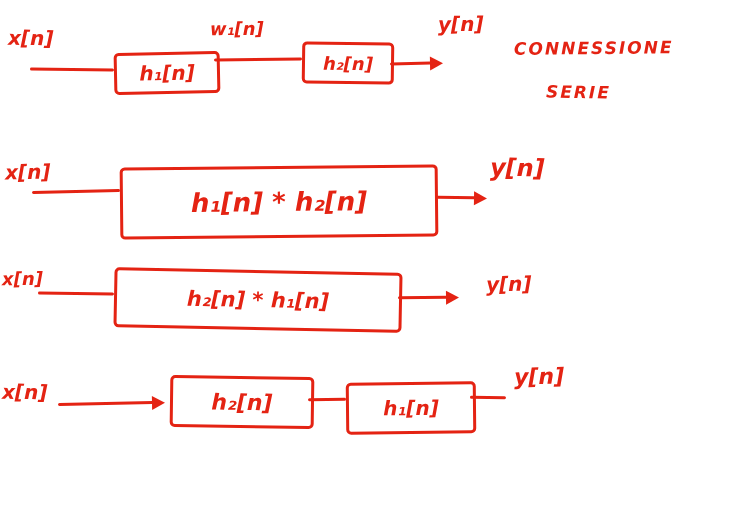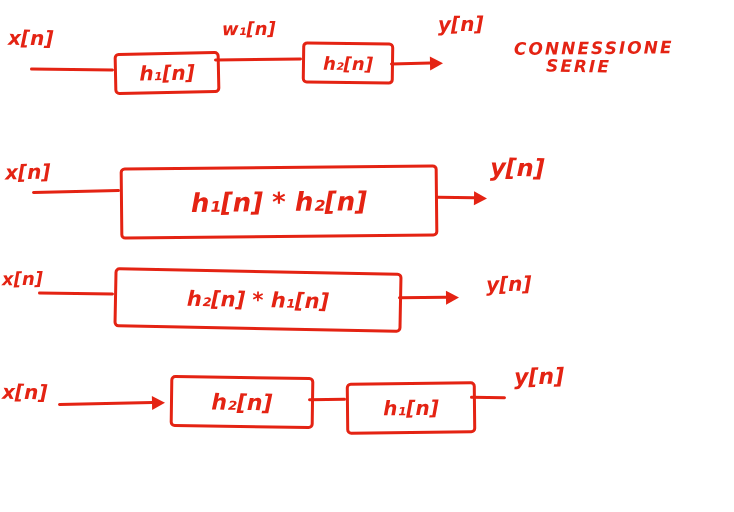--- a/index.html
+++ b/index.html
@@ -56,28 +56,28 @@
   .t4 { transform:rotate(1.1deg); }
 </style>
 </head>
 <body>
 
 <div>
 
   <span class="hw t2" style="left:8px; top:28px; font-size:20px;">x[n]</span>
   <div class="line t2" style="left:30px; top:68px; width:84px;"></div>
   <div class="box t1" style="left:114px; top:52px; width:100px; height:36px; font-size:20px;">h₁[n]</div>
-  <span class="hw t3" style="left:222px; top:20px; font-size:18px;">w₁[n]</span>
+  <span class="hw t3" style="left:210px; top:20px; font-size:18px;">w₁[n]</span>
   <div class="line t3" style="left:214px; top:58px; width:88px;"></div>
   <div class="box t2" style="left:302px; top:42px; width:86px; height:36px; font-size:18px;">h₂[n]</div>
   <div class="line arrow t1" style="left:390px; top:62px; width:42px;"></div>
   <span class="hw t3" style="left:438px; top:14px; font-size:20px;">y[n]</span>
 
   <span class="heading t3" style="left:514px; top:38px; font-size:17px;">CONNESSIONE</span>
-  <span class="heading t2" style="left:546px; top:56px; font-size:17px;">SERIE</span>
+  <span class="heading t2" style="left:546px; top:82px; font-size:17px;">SERIE</span>
 
   <span class="hw t1" style="left:5px; top:162px; font-size:20px;">x[n]</span>
   <div class="line t1" style="left:32px; top:190px; width:88px;"></div>
   <div class="box t3" style="left:120px; top:166px; width:312px; height:66px; font-size:26px;">h₁[n] * h₂[n]</div>
   <div class="line arrow t2" style="left:436px; top:196px; width:40px;"></div>
   <span class="hw t2" style="left:490px; top:156px; font-size:24px;">y[n]</span>
 
   <span class="hw t3" style="left:2px; top:270px; font-size:18px;">x[n]</span>
   <div class="line t2" style="left:38px; top:292px; width:76px;"></div>
   <div class="box t4" style="left:114px; top:270px; width:282px; height:54px; font-size:21px;">h₂[n] * h₁[n]</div>

